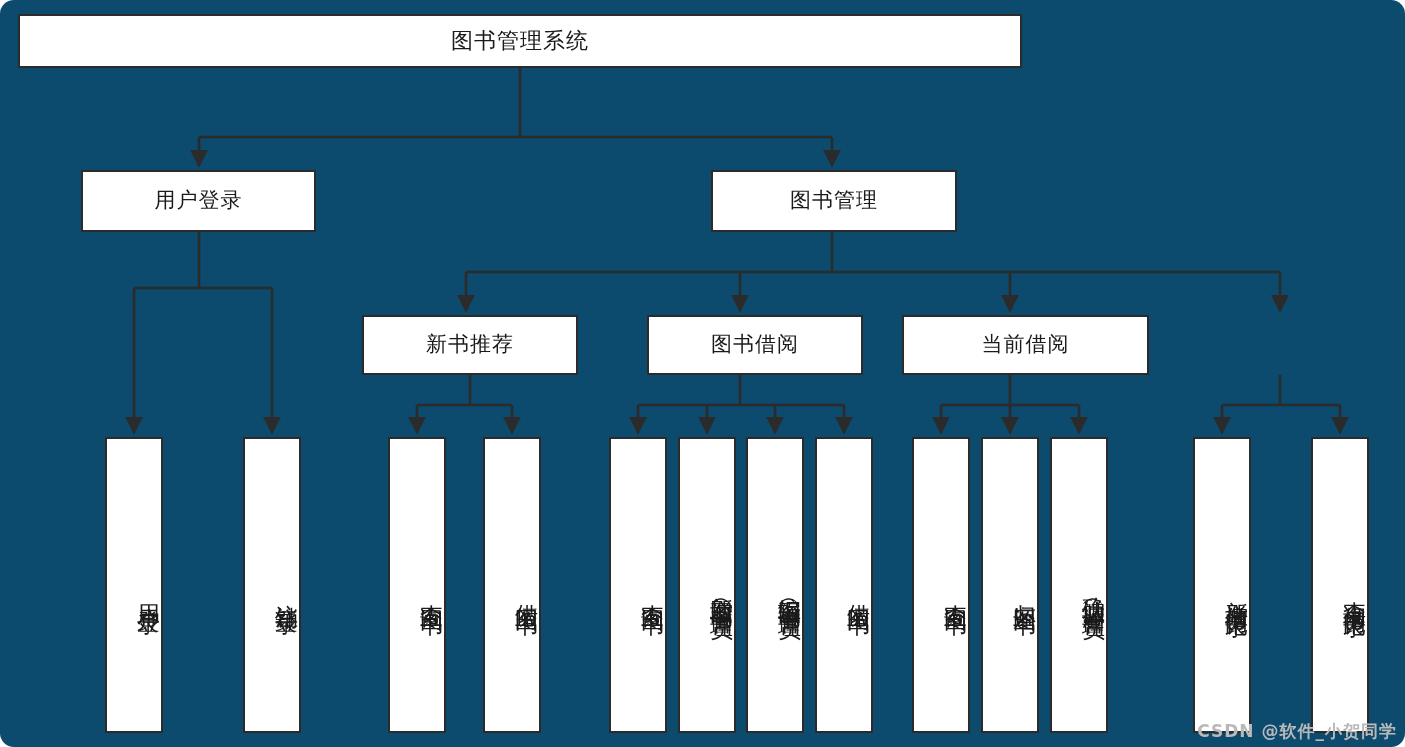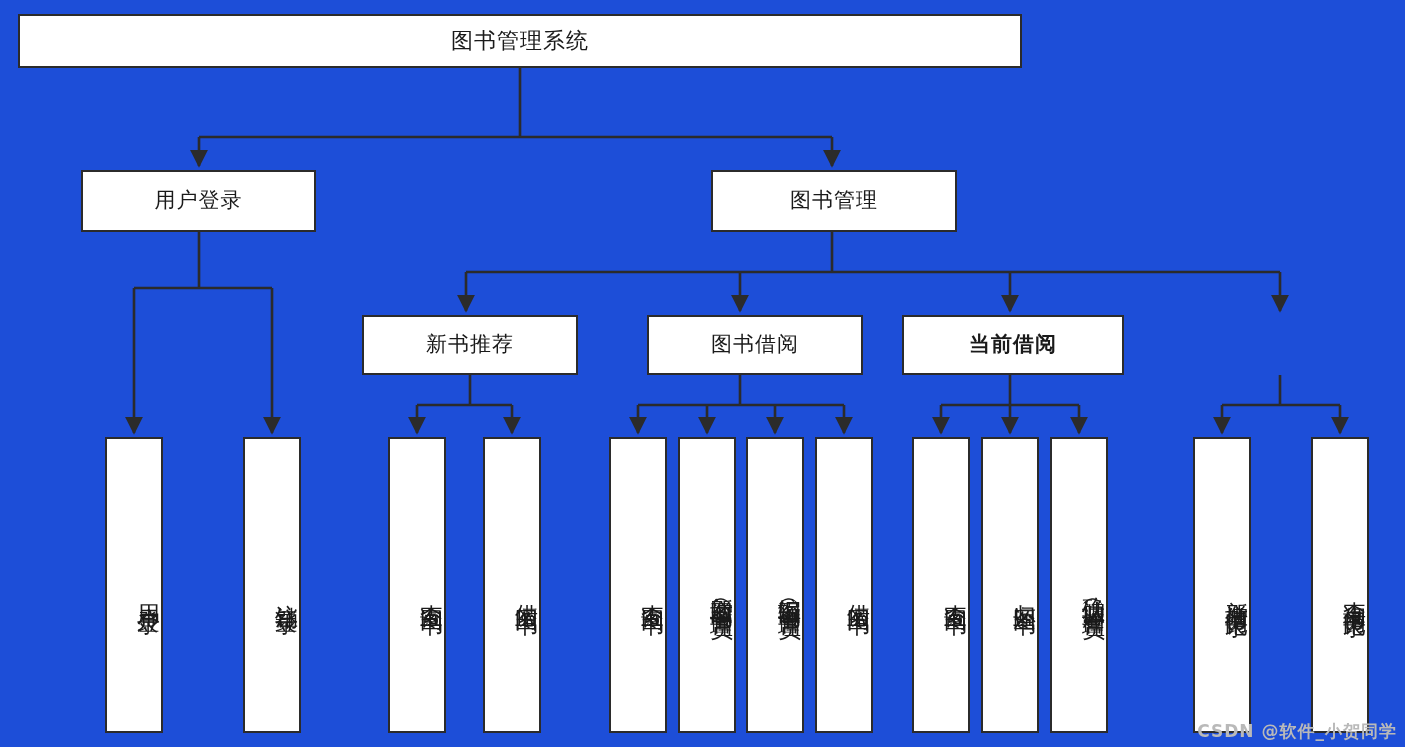--- a/index.html
+++ b/index.html
@@ -8,22 +8,23 @@
     padding: 0;
     background: #ffffff;
   }
   body {
     font-family: "DejaVu Sans", "Liberation Sans", sans-serif;
   }
   #canvas {
     position: relative;
     width: 1405px;
     height: 747px;
-    background: #1d4ed8;
+    background: #0c4a6e;
     overflow: hidden;
+    border-radius: 14px;
   }
   #wires {
     position: absolute;
     left: 0;
     top: 0;
     width: 1405px;
     height: 747px;
     pointer-events: none;
   }
   .node {
@@ -123,21 +124,21 @@
     </g>
   </svg>
 
   <div class="node h root" style="left:18px; top:14px; width:1004px; height:54px;">图书管理系统</div>
 
   <div class="node h" style="left:81px; top:170px; width:235px; height:62px;">用户登录</div>
   <div class="node h" style="left:711px; top:170px; width:246px; height:62px;">图书管理</div>
 
   <div class="node h" style="left:362px; top:315px; width:216px; height:60px;">新书推荐</div>
   <div class="node h" style="left:632px; top:315px; width:216px; height:60px;margin-left:15px;">图书借阅</div>
-  <div class="node h" style="left:902px; top:315px; width:222px; height:60px;font-weight:bold;">当前借阅</div>
+  <div class="node h" style="left:902px; top:315px; width:247px; height:60px;">当前借阅</div>
 
   <div class="node v" style="left:105px; top:437px; width:58px; height:296px;">用户登录</div>
   <div class="node v" style="left:243px; top:437px; width:58px; height:296px;">注销登录</div>
 
   <div class="node v" style="left:388px; top:437px; width:58px; height:296px;">查询图书</div>
   <div class="node v" style="left:483px; top:437px; width:58px; height:296px;">借阅图书</div>
 
   <div class="node v" style="left:609px; top:437px; width:58px; height:296px;">查询图书</div>
   <div class="node v" style="left:678px; top:437px; width:58px; height:296px;">新增图书（管理员）</div>
   <div class="node v" style="left:746px; top:437px; width:58px; height:296px;">编辑图书（管理员）</div>

